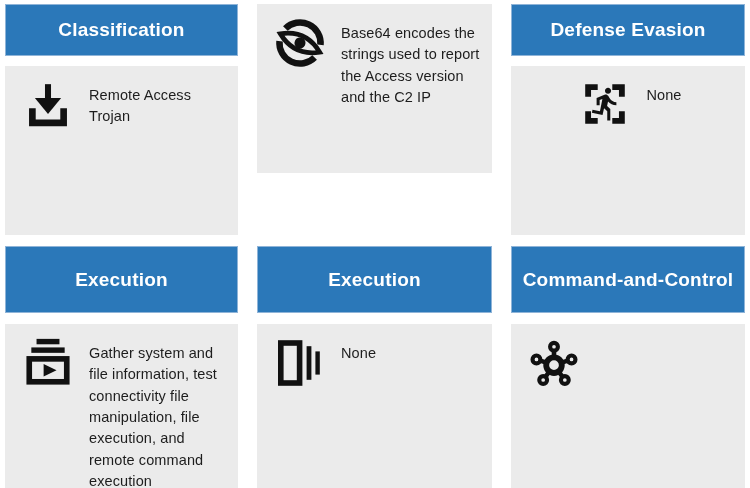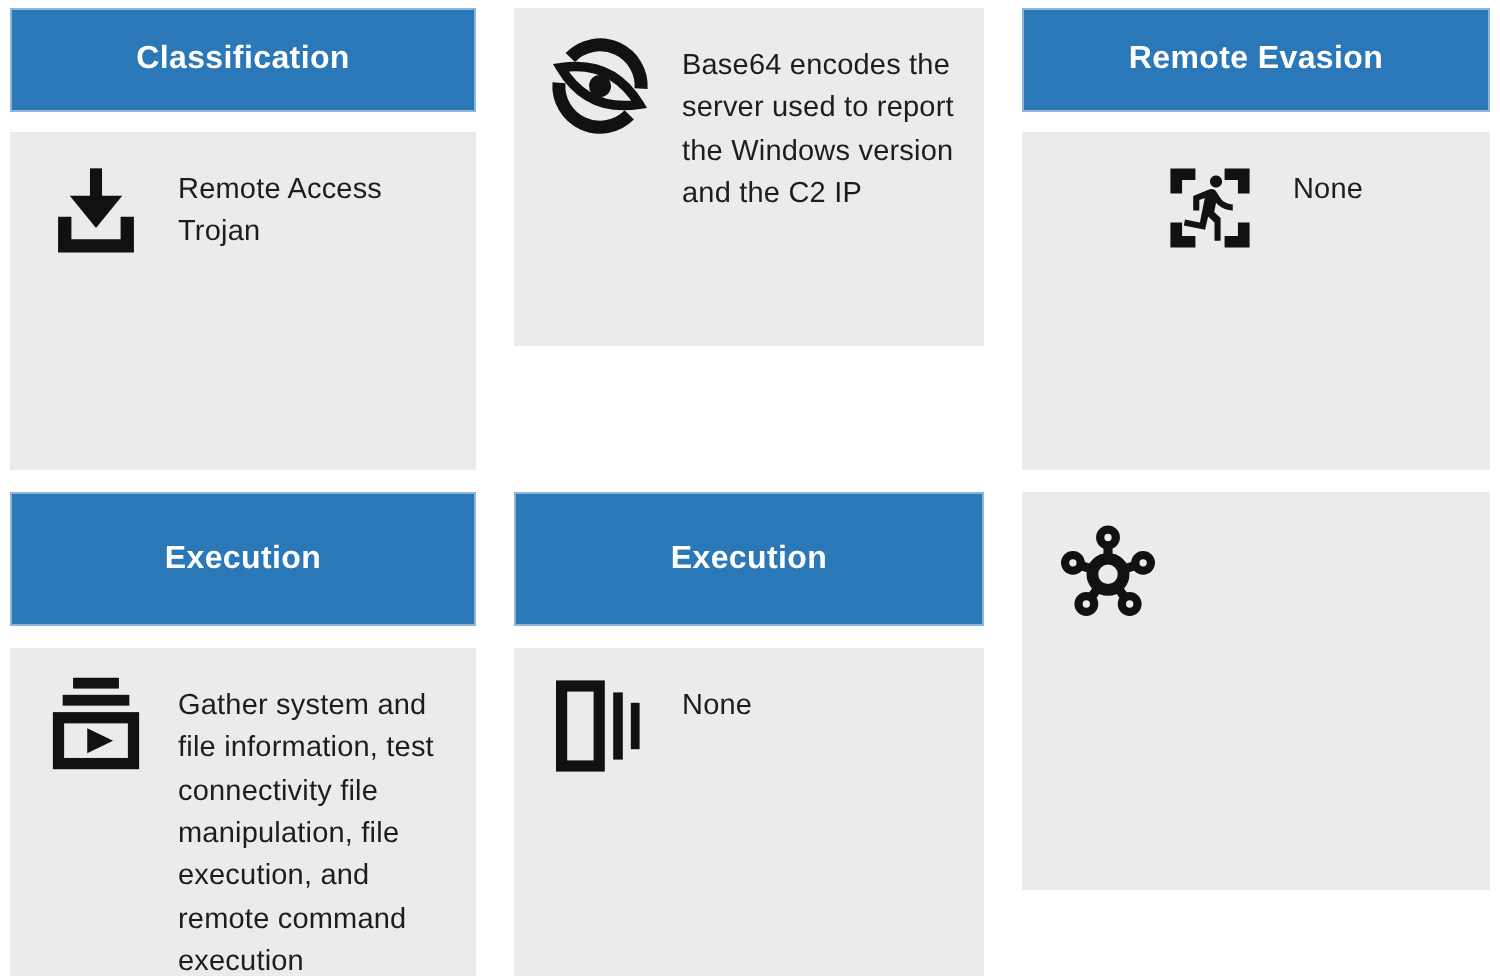--- a/index.html
+++ b/index.html
@@ -13,21 +13,21 @@
     box-sizing:border-box;
   }
   .card{display:flex;flex-direction:column;}
   .card-header{
     height:52px;
     background:#2b78b9;
     border:1px solid #8fb4d8;
     box-sizing:border-box;
     color:#ffffff;
     font-weight:bold;
-    font-size:16px;
+    font-size:19px;
     display:flex;align-items:center;justify-content:center;
     margin-bottom:10px;
     letter-spacing:0.2px;
   }
   .row2 .card-header{height:67px;margin-bottom:11px;}
   .card-body{
     background:#ebebeb;
     display:flex;
     align-items:flex-start;
     padding:12px 12px 12px 16px;
@@ -69,26 +69,26 @@
     <div class="card-body">
       <span class="icon-box">
         <svg width="52" height="52" viewBox="0 0 48 48">
           <g transform="rotate(25 24 24)">
             <circle cx="24" cy="24" r="19" fill="none" stroke="#111" stroke-width="6" pathLength="100" stroke-dasharray="0 5.5 39 11 39 5.5"></circle>
             <path d="M4 24 Q24 10.5 44 24 Q24 37.5 4 24 Z" fill="none" stroke="#111" stroke-width="4.4"></path>
             <circle cx="24" cy="24" r="5.1" fill="#111"></circle>
           </g>
         </svg>
       </span>
-      <span class="desc">Base64 encodes the server used to report the Windows version and the C2 IP</span>
+      <span class="desc">Base64 encodes the strings used to report the Access version and the C2 IP</span>
     </div>
   </div>
 
   <div class="card row1">
-    <div class="card-header">Remote Evasion</div>
+    <div class="card-header">Defense Evasion</div>
     <div class="card-body">
       <span class="icon-box">
         <svg width="50" height="50" viewBox="0 0 24 24" fill="#111">
           <path d="M2.5 2.5 h6 v2.8 h-3.2 v3.2 h-2.8 z"></path>
           <path d="M15.5 2.5 h6 v6 h-2.8 v-3.2 h-3.2 z"></path>
           <path d="M2.5 15.5 h2.8 v3.2 h3.2 v2.8 h-6 z"></path>
           <path d="M18.7 15.5 h2.8 v6 h-6 v-2.8 h3.2 z"></path>
           <path transform="translate(3.6 3.1) scale(0.73)" d="M13.49 5.48c1.1 0 2-.9 2-2s-.9-2-2-2-2 .9-2 2 .9 2 2 2zm-3.6 13.9l1-4.4 2.1 2v6h2v-7.5l-2.1-2 .6-3c1.3 1.5 3.3 2.5 5.5 2.5v-2c-1.9 0-3.5-1-4.3-2.4l-1-1.6c-.4-.6-1-1-1.7-1-.3 0-.5.1-.8.1l-5.2 2.2v4.7h2v-3.4l1.8-.7-1.6 8.1-4.9-1-.4 2 7 1.4z"></path>
         </svg>
       </span>
@@ -119,20 +119,21 @@
           <rect x="2.4" y="2" width="9.4" height="20" fill="none" stroke="#111" stroke-width="2.8"></rect>
           <rect x="15.3" y="3.6" width="2.4" height="16.8"></rect>
           <rect x="19.7" y="6.2" width="2.2" height="11.6"></rect>
         </svg>
       </span>
       <span class="desc">None</span>
     </div>
   </div>
 
   <div class="card row2">
+    <div class="card-header">Command-and-Control</div>
     <div class="card-body">
       <span class="icon-box">
         <svg width="52" height="52" viewBox="0 0 48 48">
           <g stroke="#111" stroke-width="4.2">
             <line x1="24" y1="26" x2="24" y2="9"></line>
             <line x1="24" y1="26" x2="40.2" y2="20.7"></line>
             <line x1="24" y1="26" x2="34" y2="39.7"></line>
             <line x1="24" y1="26" x2="14" y2="39.7"></line>
             <line x1="24" y1="26" x2="7.8" y2="20.7"></line>
           </g>

